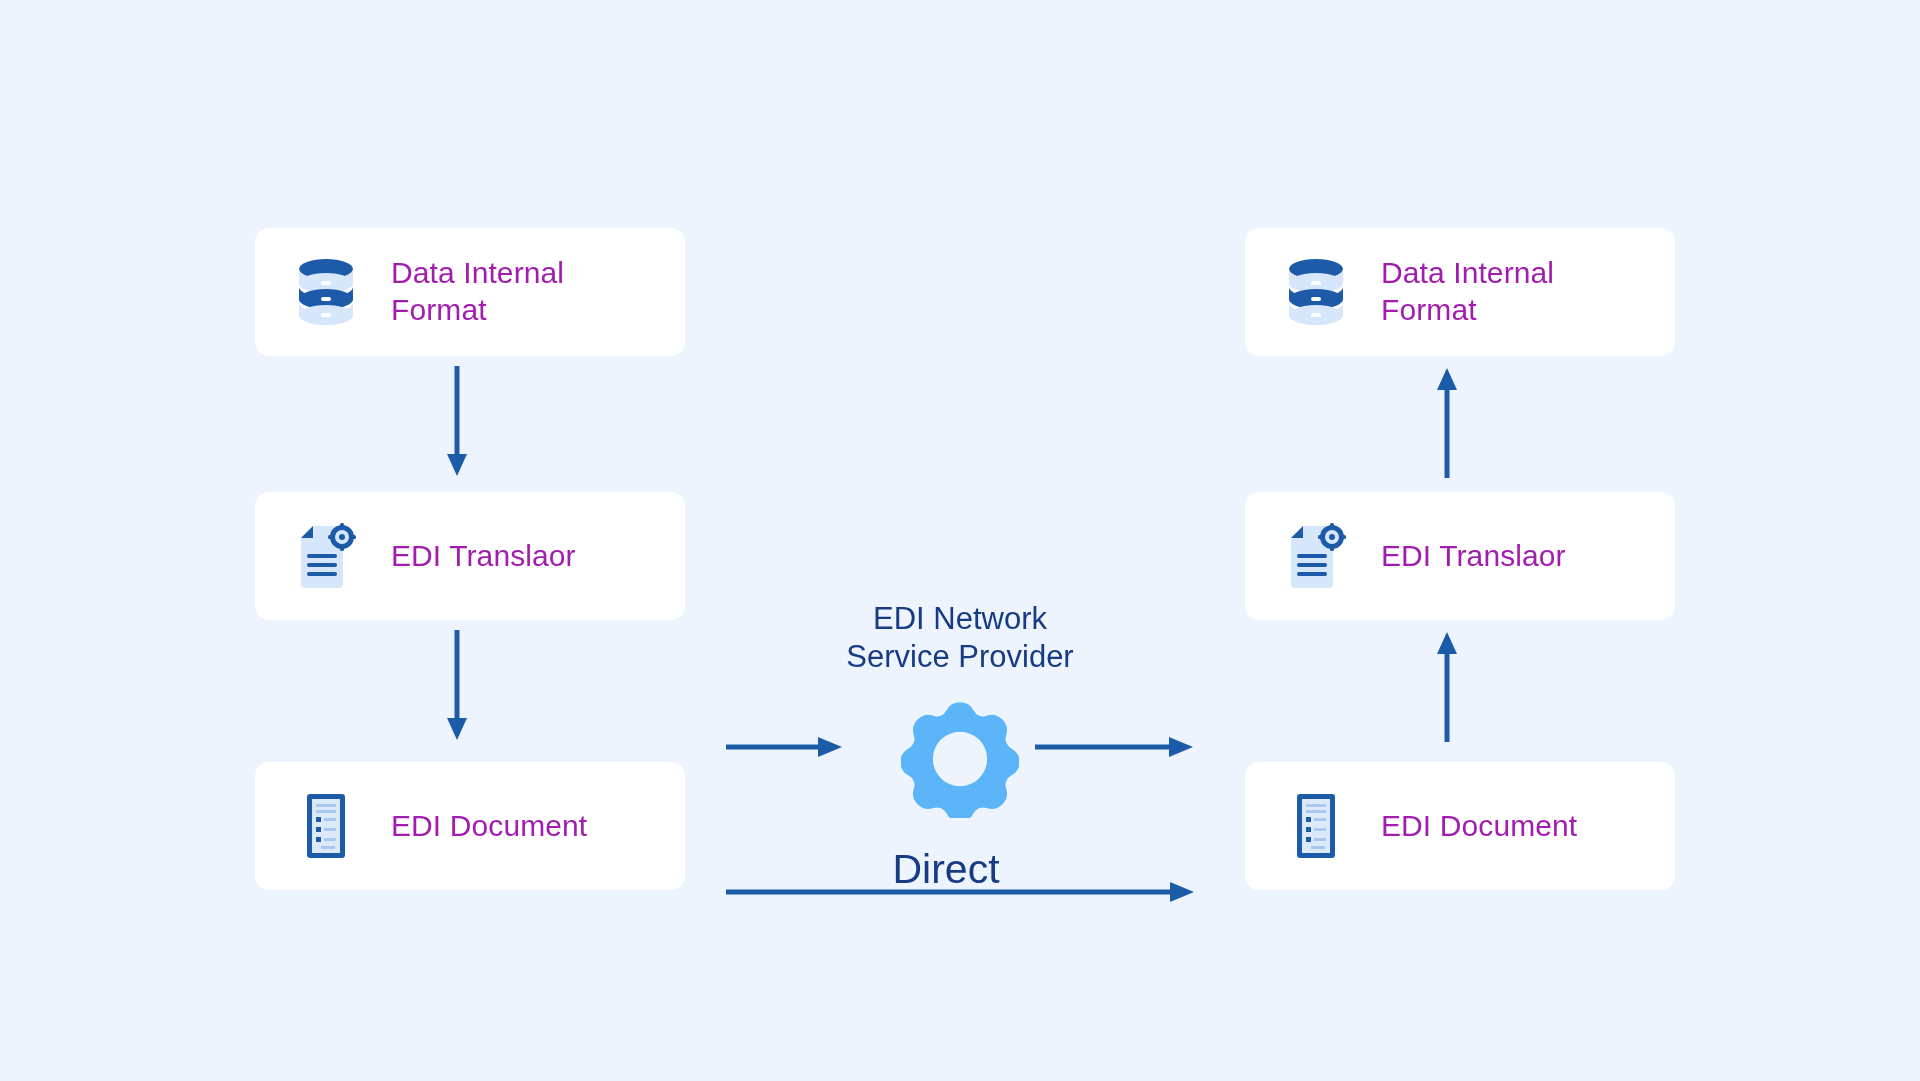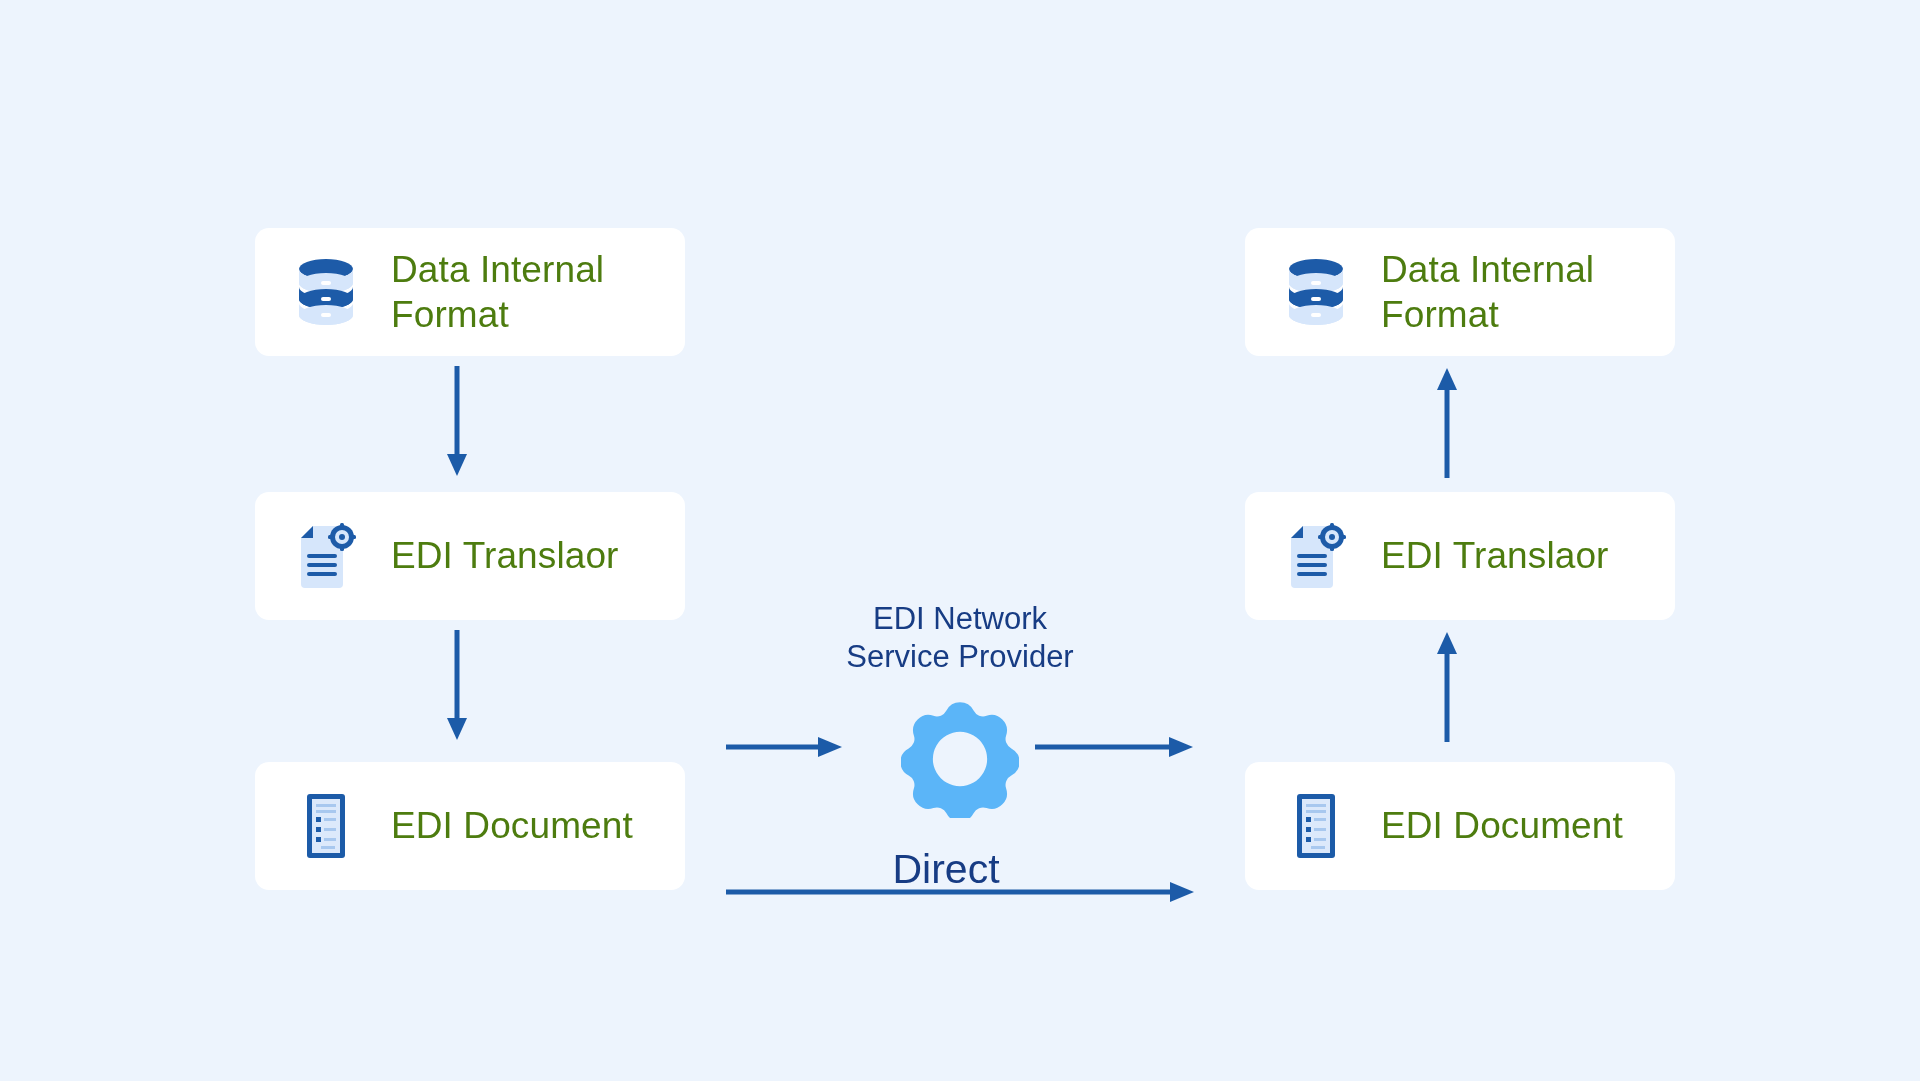--- a/index.html
+++ b/index.html
@@ -27,22 +27,22 @@
     position: absolute;
     box-sizing: border-box;
     background: #ffffff;
     border-radius: 14px;
     display: flex;
     align-items: center;
     padding-left: 40px;
     gap: 34px;
   }
   .node-label {
-    color: #4d7c0f;
-    font-size: 37px;
+    color: #a21caf;
+    font-size: 30px;
     line-height: 1.22;
     letter-spacing: .1px;
     white-space: pre-line;
   }
 
   .card-icon {
     flex: 0 0 auto;
     width: 62px;
     height: 72px;
     display: block;

